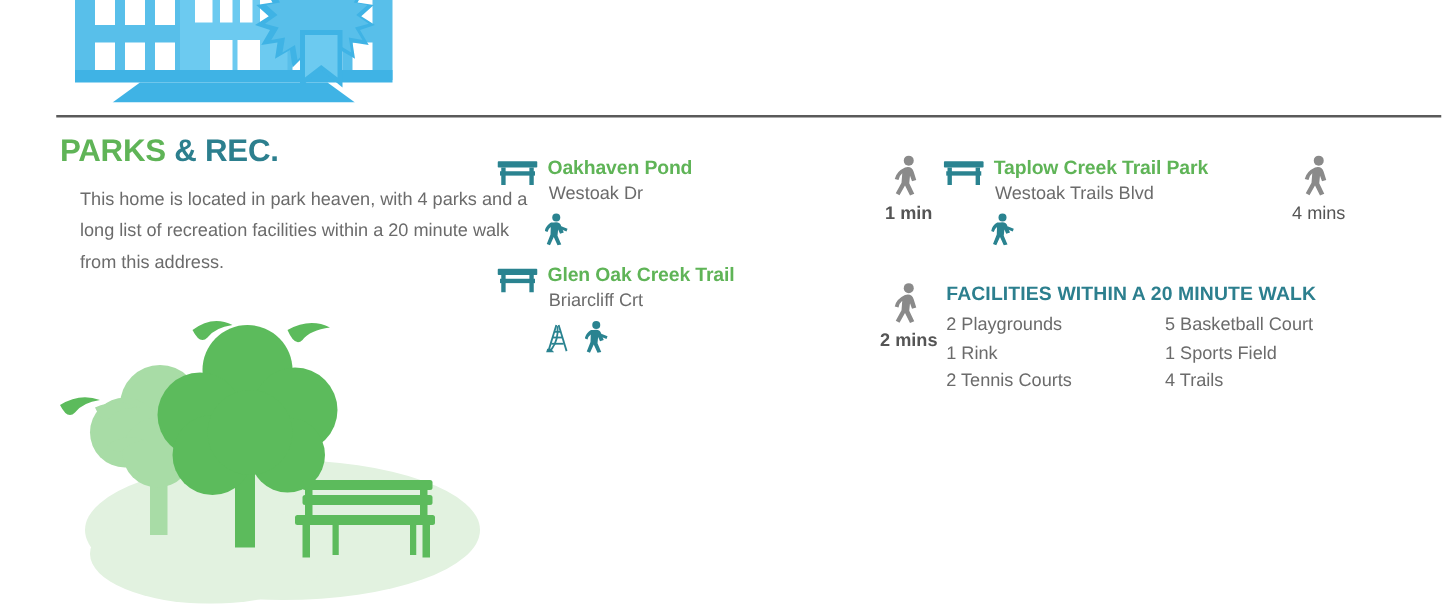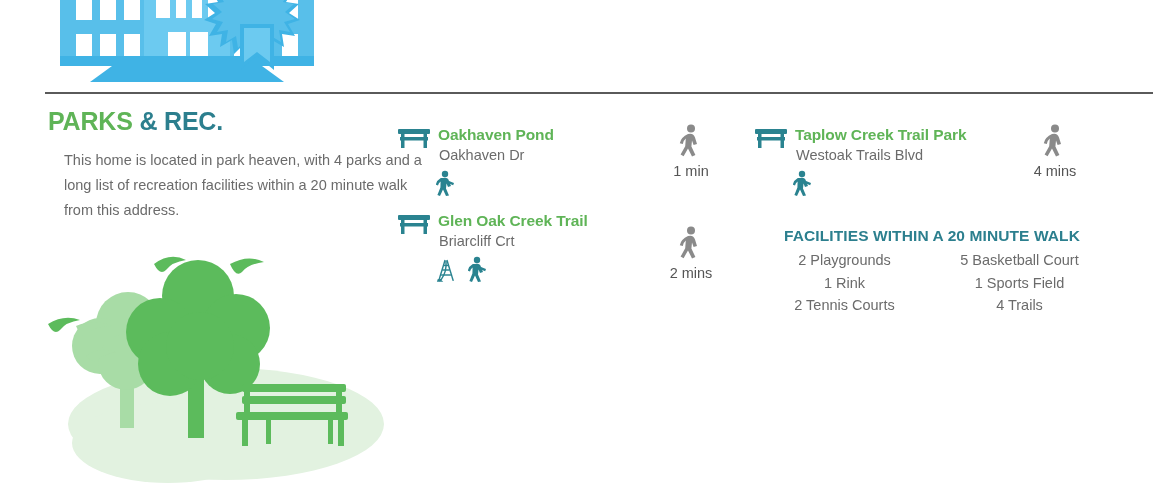--- a/index.html
+++ b/index.html
@@ -116,21 +116,21 @@
     height: 28px;
     display: block;
   }
 
   
   .walk-time {
     position: absolute;
     width: 74px;
     text-align: center;
   }
-  .walk-time.left-col  { left: 654px; }
+  .walk-time.left-col  { left: 690px; font-weight: bold; }
   .walk-time.right-col { left: 1018px; }
   .walk-time.row-top    { top: 124px; }
   .walk-time.row-bottom { top: 226px; }
   .walk-icon {
     width: 26px;
     height: 38px;
     display: block;
     margin: 0 auto;
   }
   .walk-label {
@@ -139,21 +139,20 @@
     margin-top: 1px;
     white-space: nowrap;
   }
 
   
   #facilities-panel {
     position: absolute;
     left: 757px;
     top: 227px;
     width: 350px;
-    text-align: center;
   }
   #facilities-heading {
     font-size: 15.5px;
     font-weight: bold;
     color: #2c7f8e;
     letter-spacing: 0.1px;
     white-space: nowrap;
   }
   #facilities-columns {
     display: flex;
@@ -272,21 +271,21 @@
 </svg>
 
 <div class="park-entry col-left row-top">
   <svg class="bench-icon" viewBox="0 0 32 20" xmlns="http://www.w3.org/2000/svg">
     <rect x="0" y="1" width="32" height="5" rx="1" fill="#2a8390"></rect>
     <rect x="2" y="9" width="28" height="3.5" fill="#2a8390"></rect>
     <rect x="3" y="6" width="3.5" height="14" fill="#2a8390"></rect>
     <rect x="25.5" y="6" width="3.5" height="14" fill="#2a8390"></rect>
   </svg>
   <div class="park-name">Oakhaven Pond</div>
-  <div class="park-address">Oakhaven Dr</div>
+  <div class="park-address">Westoak Dr</div>
   <div class="amenity-row">
     <svg class="amenity-icon" viewBox="0 0 20 28" xmlns="http://www.w3.org/2000/svg">
       <circle cx="9" cy="4" r="3.2" fill="#2a8390"></circle>
       <path d="M7 8 q5 -1 6 3 l2 5 l-3 1 l-1.5 -3.5 l-0.5 5 l3 7 l-3 0.6 l-3 -6.5 l-3 6.5 l-2.6 -1 l3 -7.5 l0.2 -6 q-2 1.5 -2.6 4 l-2.2 -0.8 q1 -4.6 5 -6.8z" fill="#2a8390"></path>
       <path d="M13 11 l5 2 l-0.8 2.2 l-5 -2z" fill="#2a8390"></path>
     </svg>
   </div>
 </div>
 
 <div class="walk-time left-col row-top">

